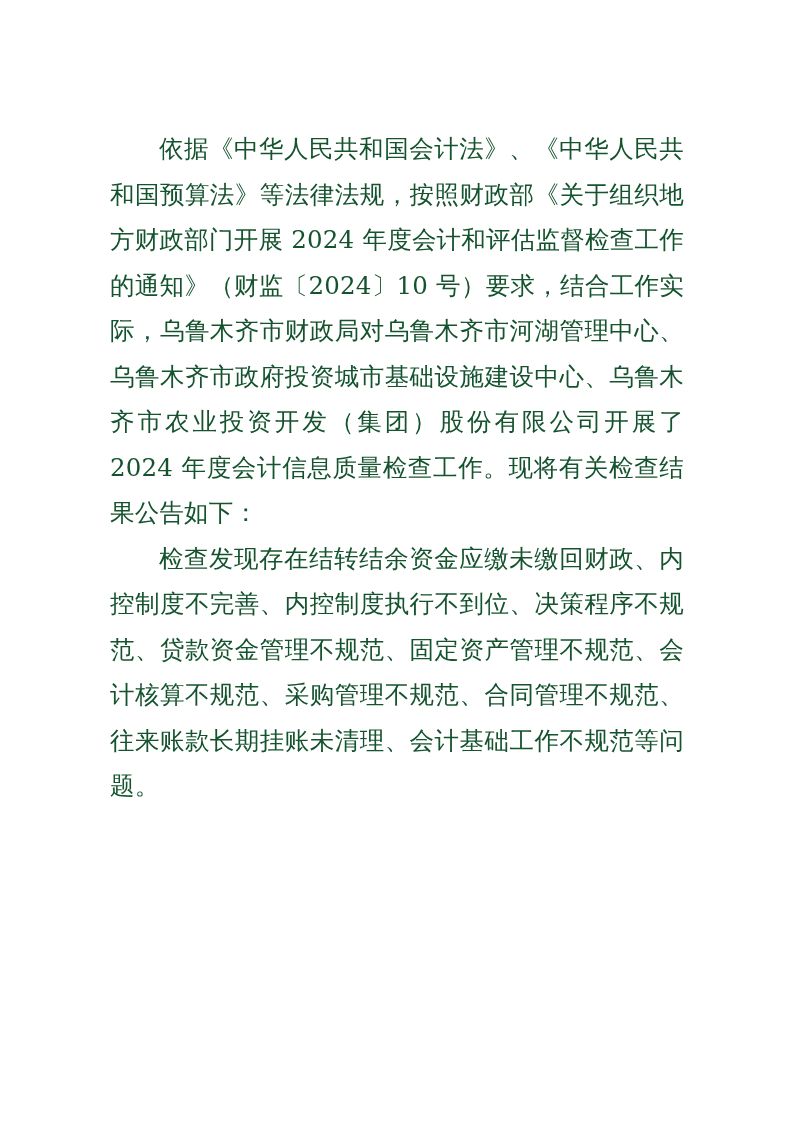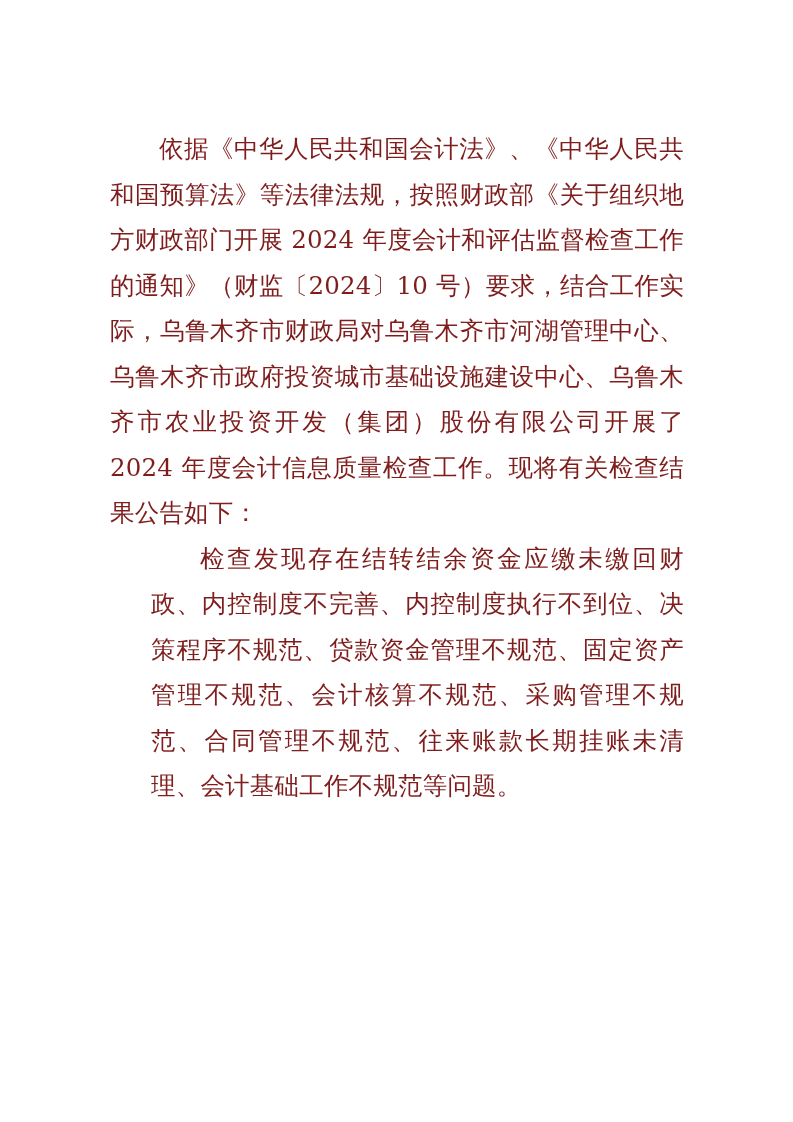--- a/index.html
+++ b/index.html
@@ -29,25 +29,24 @@
     width: 574px;
   }
   .para {
     font-size: 24.5px;
     line-height: 45.5px;
     text-align: justify;
     text-justify: inter-ideograph;
     text-indent: 2em;
     margin: 0 0 0 0;
     letter-spacing: 0.2px;
-    color: #7f1d1d;
+    color: #14532d;
   }
   .para + .para {
     margin-top: 0px;
-    margin-left: 41px;
   }
 </style>
 </head>
 <body>
 
 <div class="page">
   <div class="doc-body">
     <p class="para">依据《中华人民共和国会计法》、《中华人民共和国预算法》等法律法规，按照财政部《关于组织地方财政部门开展 2024 年度会计和评估监督检查工作的通知》（财监〔2024〕10 号）要求，结合工作实际，乌鲁木齐市财政局对乌鲁木齐市河湖管理中心、乌鲁木齐市政府投资城市基础设施建设中心、乌鲁木齐市农业投资开发（集团）股份有限公司开展了 2024 年度会计信息质量检查工作。现将有关检查结果公告如下：</p>
     <p class="para">检查发现存在结转结余资金应缴未缴回财政、内控制度不完善、内控制度执行不到位、决策程序不规范、贷款资金管理不规范、固定资产管理不规范、会计核算不规范、采购管理不规范、合同管理不规范、往来账款长期挂账未清理、会计基础工作不规范等问题。</p>
   </div>

